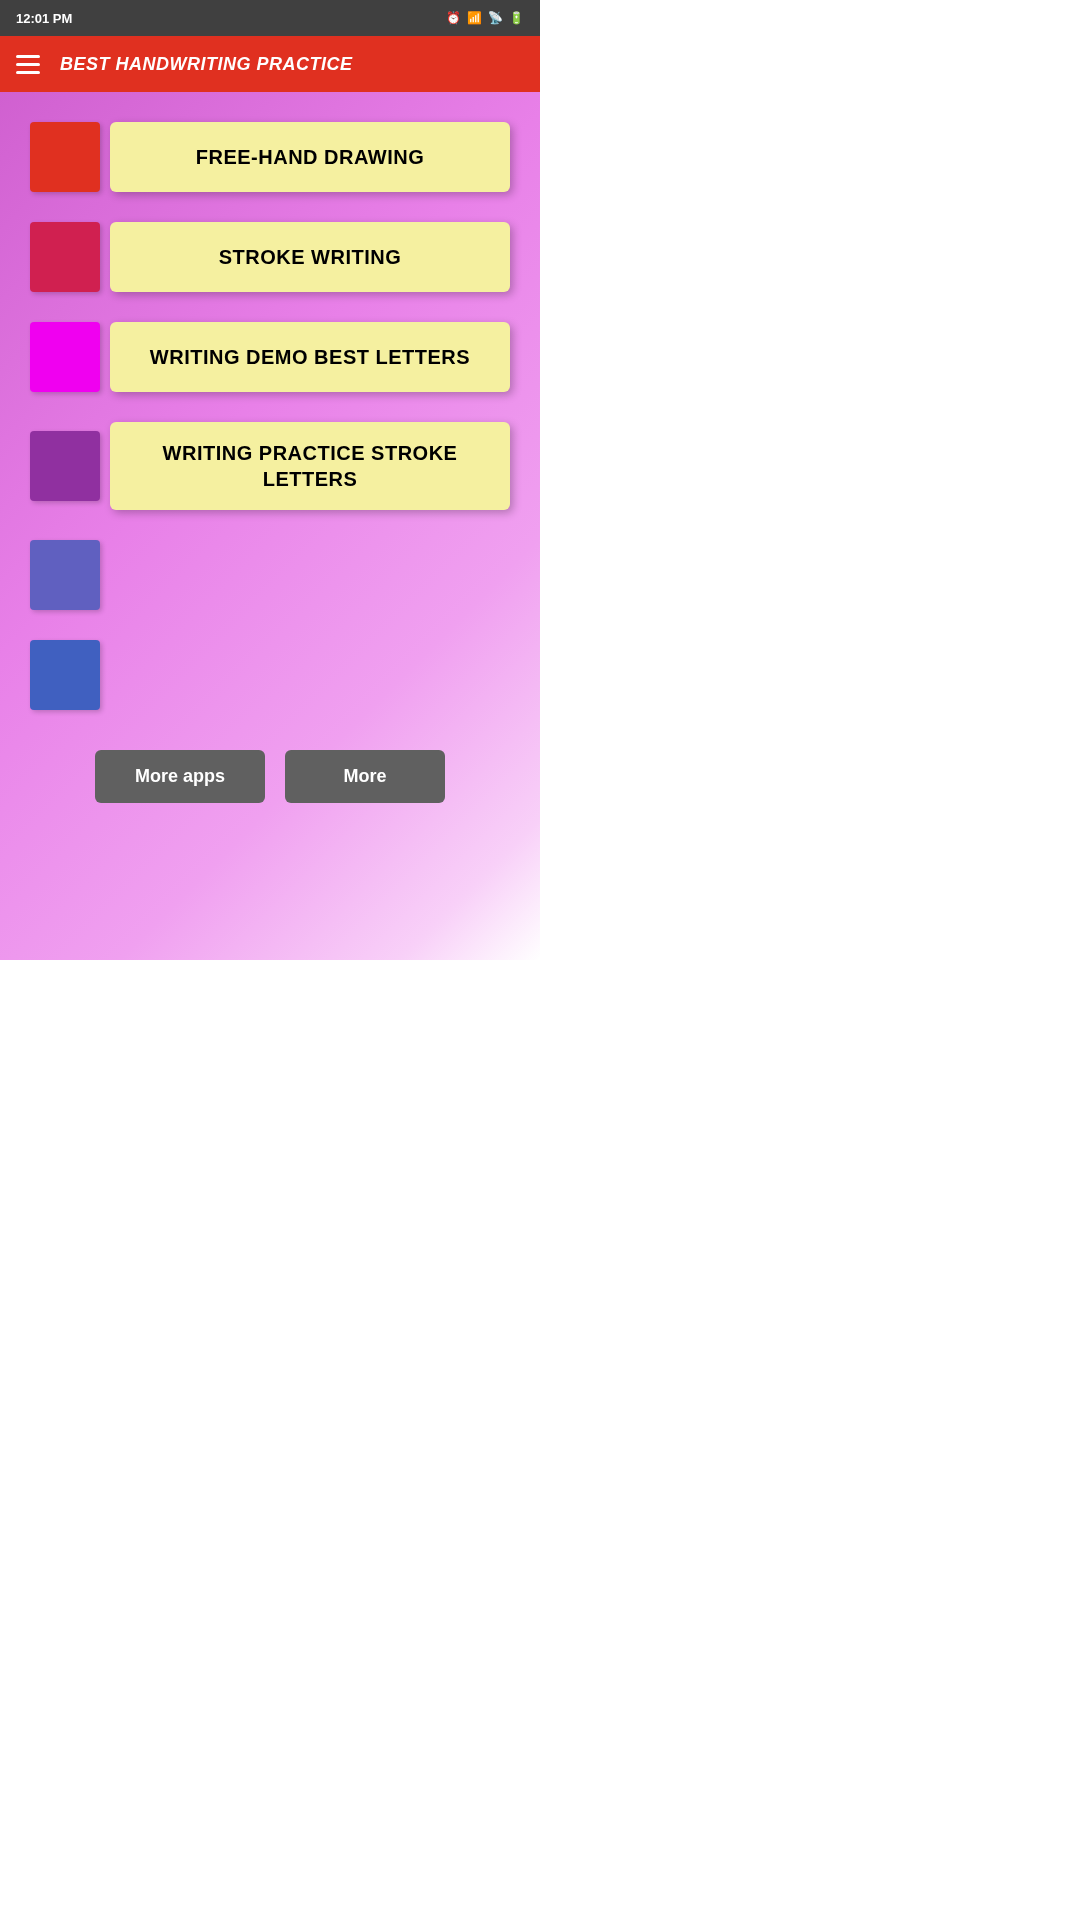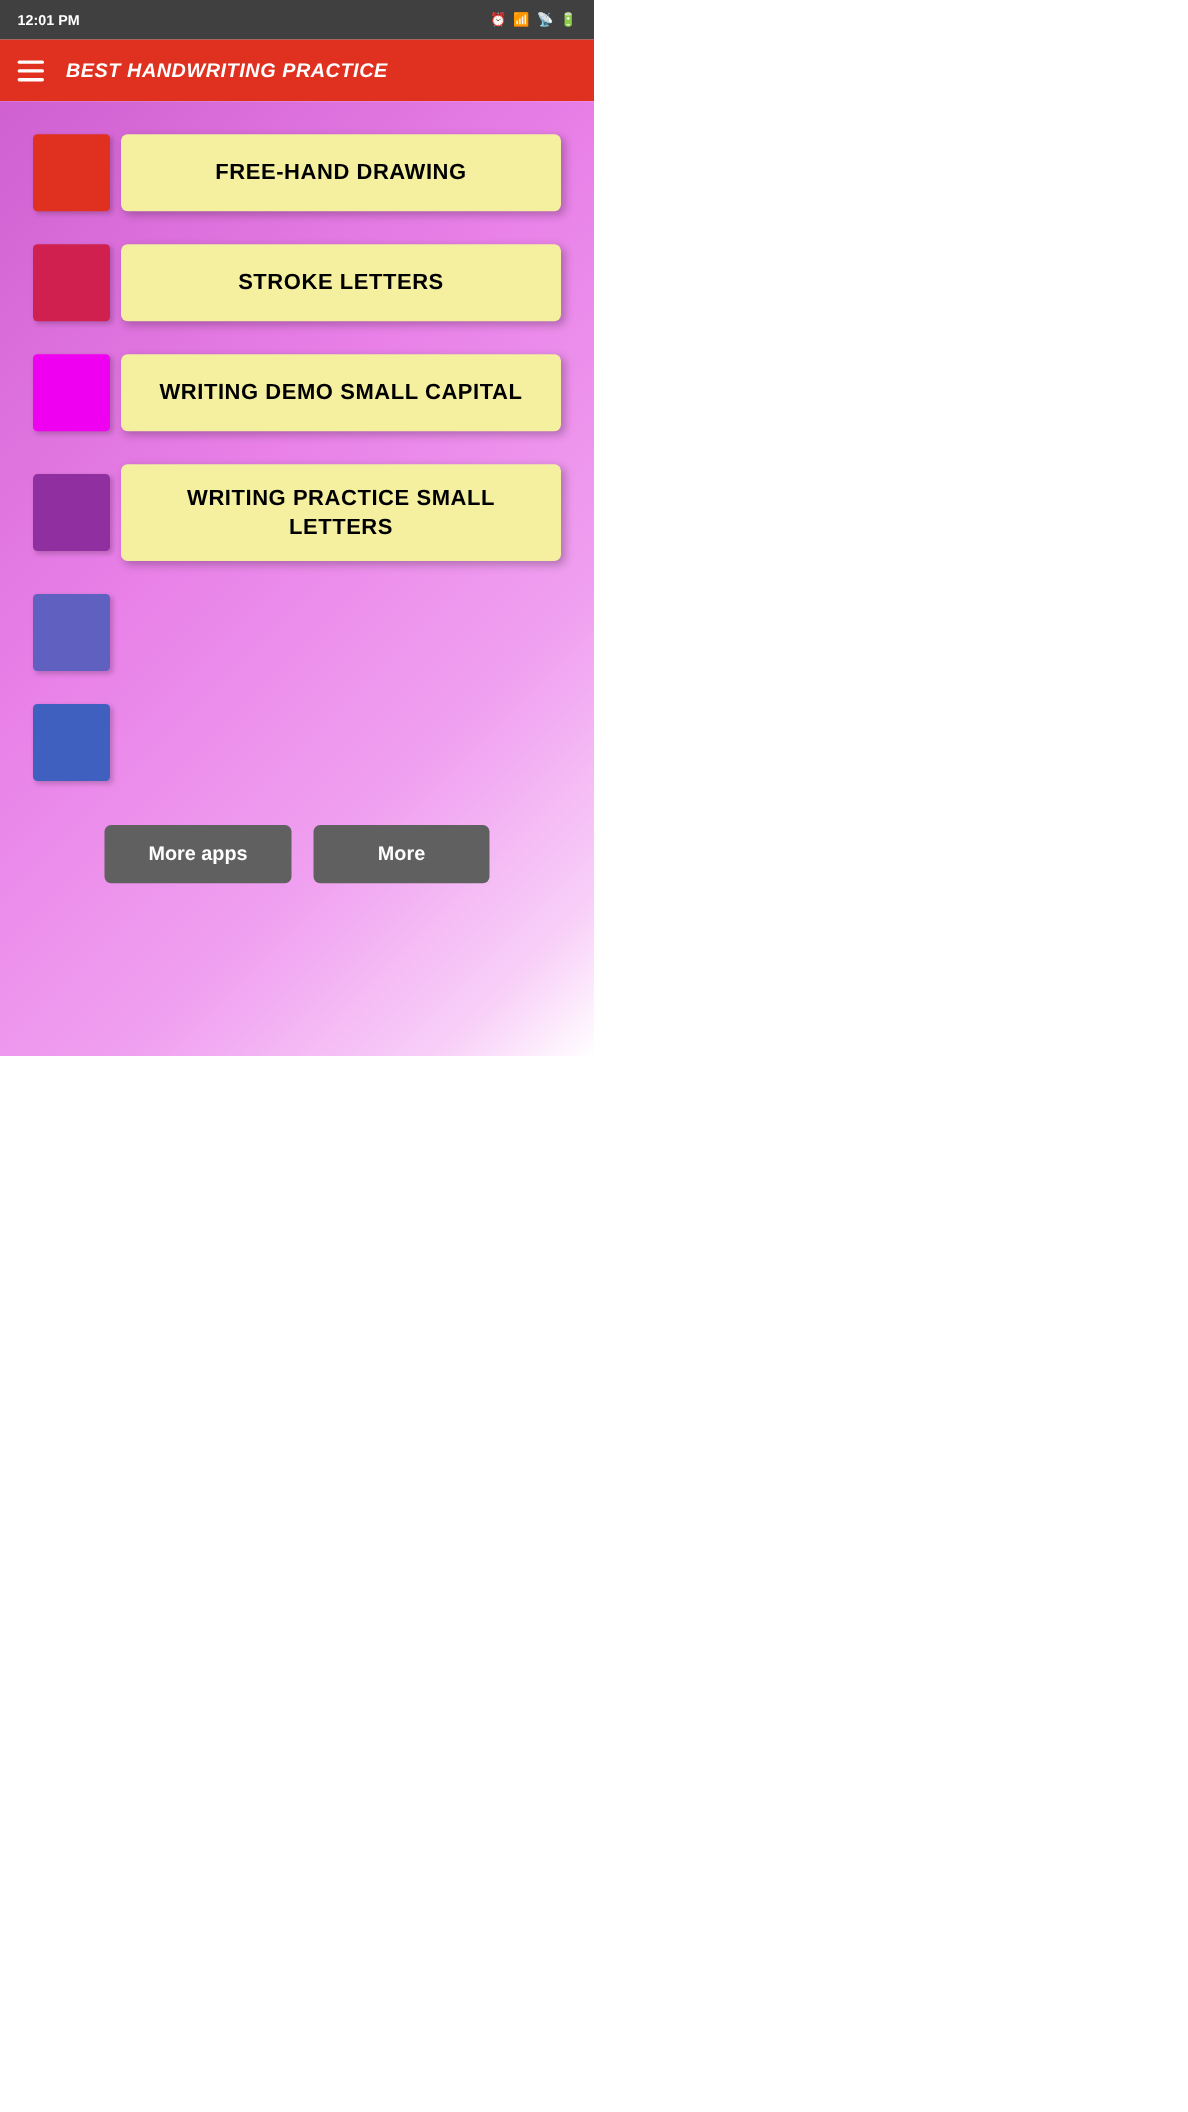--- a/index.html
+++ b/index.html
@@ -163,35 +163,35 @@
   <div class="menu-item">
     <div class="color-square" style="background:#e03020;"></div>
     <button class="menu-button">
       <span>FREE-HAND DRAWING</span>
     </button>
   </div>
 
   <div class="menu-item">
     <div class="color-square" style="background:#d02050;"></div>
     <button class="menu-button">
-      <span>STROKE LETTERS</span>
+      <span>STROKE WRITING</span>
     </button>
   </div>
 
   <div class="menu-item">
     <div class="color-square" style="background:#f000f0;"></div>
     <button class="menu-button">
-      <span>WRITING DEMO SMALL CAPITAL</span>
+      <span>WRITING DEMO BEST LETTERS</span>
     </button>
   </div>
 
   <div class="menu-item">
     <div class="color-square" style="background:#9030a0;"></div>
     <button class="menu-button">
-      <span>WRITING PRACTICE SMALL LETTERS</span>
+      <span>WRITING PRACTICE STROKE LETTERS</span>
     </button>
   </div>
 
   <div class="menu-item">
     <div class="color-square" style="background:#6060c0;"></div>
   </div>
 
   <div class="menu-item">
     <div class="color-square" style="background:#4060c0;"></div>
   </div>

